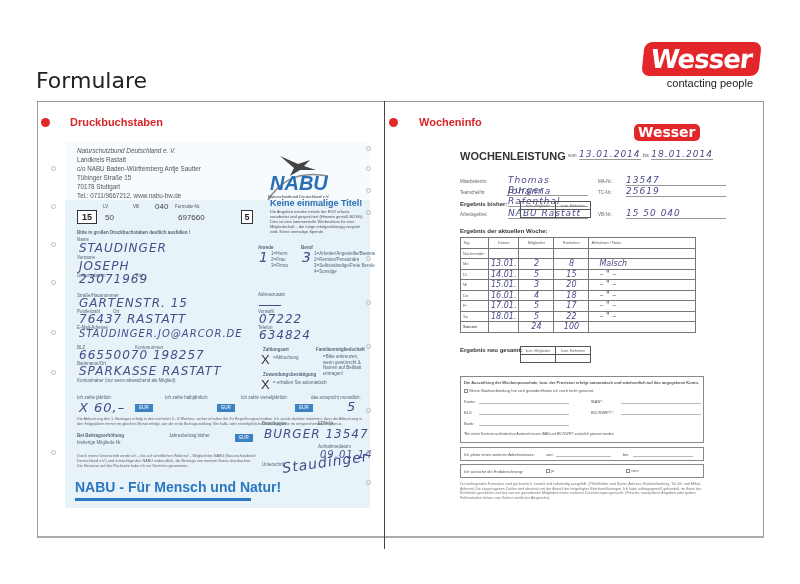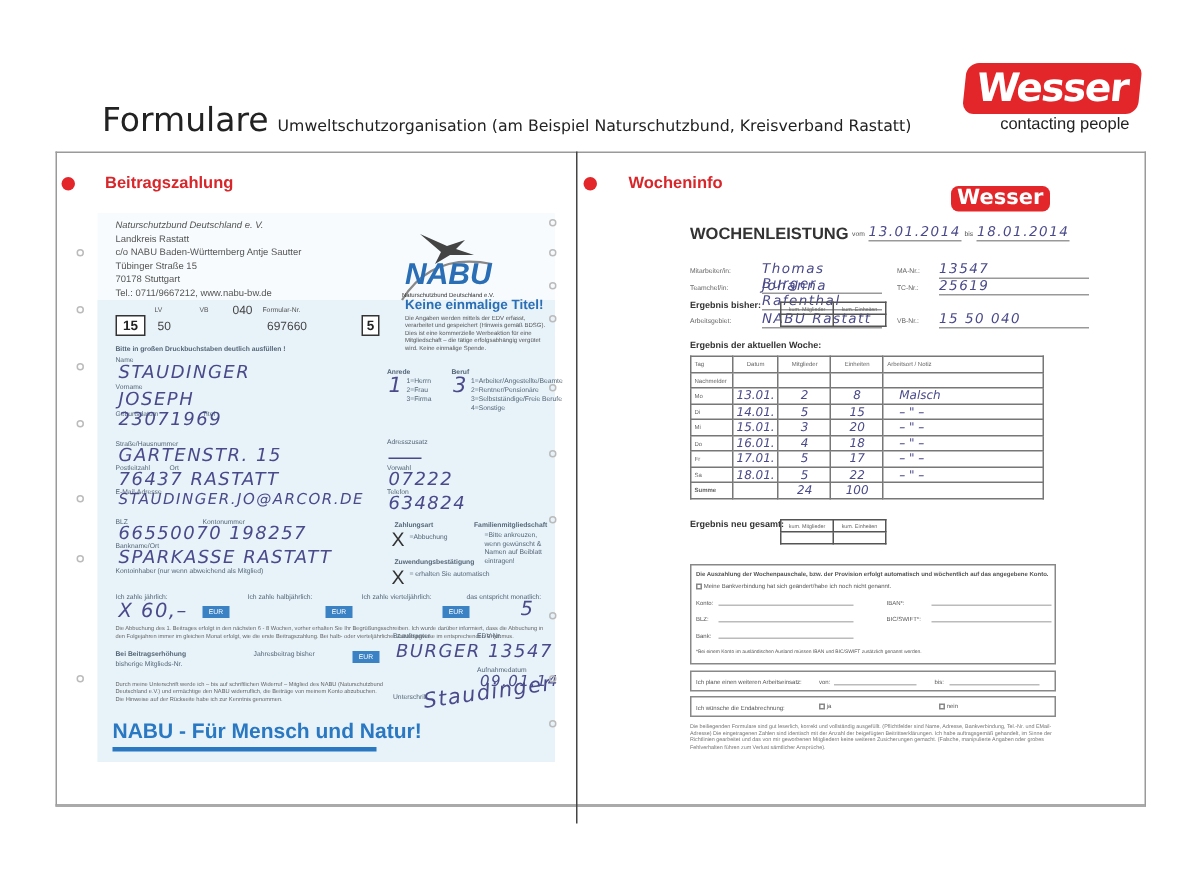--- a/index.html
+++ b/index.html
@@ -1,21 +1,21 @@
 <!DOCTYPE html>
 <html><head>
 <meta charset="utf-8">
 <style>
   * { box-sizing: border-box; margin: 0; padding: 0; }
   body { width: 800px; height: 584px; background: #ffffff; position: relative; overflow: hidden; font-family: "Liberation Sans", sans-serif; color: #222; }
   .hand { font-family: "DejaVu Sans", sans-serif; font-style: italic; color: #4a4a8a; letter-spacing: 1px; }
 
   
   .title-row { position: absolute; left: 36px; top: 68px; display: flex; align-items: baseline; gap: 6px; }
-  .title-main { font-size: 22px; color: #222; font-family: "DejaVu Sans", sans-serif; margin-left: 32px; }
+  .title-main { font-size: 22px; color: #222; font-family: "DejaVu Sans", sans-serif; }
   .title-sub { font-size: 10.5px; color: #222; font-family: "DejaVu Sans", sans-serif; }
   .logo { position: absolute; left: 643px; top: 42px; width: 110px; text-align: center; }
   .logo-word { font-family: "DejaVu Sans", sans-serif; font-weight: bold; font-size: 26px; color: #fff; background: #e3262a; border-radius: 8px; padding: 0 6px; line-height: 30px; letter-spacing: -1px; border: 2px solid #e3262a; display: inline-block; transform: skewX(-6deg); }
   .logo-tag { font-size: 11px; color: #222; margin-top: 1px; text-align: right; }
 
   
   .frame { position: absolute; left: 37px; top: 101px; width: 727px; height: 437px; border: 1px solid #9a9a9a; border-bottom: 2px solid #aaa; }
   .divider { position: absolute; left: 384px; top: 101px; width: 1px; height: 448px; background: #444; }
   .bullet { position: absolute; width: 9px; height: 9px; border-radius: 50%; background: #e3262a; }
   .sec-label { position: absolute; font-size: 11px; font-weight: bold; color: #d8262a; }
@@ -61,32 +61,31 @@
   .plan-box { position: absolute; left: 12px; width: 244px; height: 14px; border: 1px solid #888; font-size: 4px; color: #555; }
   .chk { display: inline-block; width: 4px; height: 4px; border: 1px solid #888; vertical-align: middle; }
   .decl { position: absolute; left: 12px; top: 362px; width: 244px; font-size: 3.6px; line-height: 4.6px; color: #777; }
   .sigline { position: absolute; left: 12px; top: 382px; font-size: 9px; }
 </style>
 </head>
 <body>
 
 <div class="title-row">
   <span class="title-main">Formulare</span>
-  <span class="title-sub">Umweltschutzorganisation (am Beispiel Naturschutzbund, Kreisverband Rastatt)</span>
 </div>
 <div class="logo">
   <div class="logo-word">Wesser</div>
   <div class="logo-tag">contacting people</div>
 </div>
 
 <div class="frame"></div>
 <div class="divider"></div>
 
 <div class="bullet" style="left:41px;top:118px;"></div>
-<div class="sec-label" style="left:70px;top:116px;">Beitragszahlung</div>
+<div class="sec-label" style="left:70px;top:116px;">Druckbuchstaben</div>
 <div class="bullet" style="left:389px;top:118px;"></div>
 <div class="sec-label" style="left:419px;top:116px;">Wocheninfo</div>
 
 <div class="form-left">
   <div class="blue-area"></div>
   <div class="addr">
     <div class="it">Naturschutzbund Deutschland e. V.</div>
     <div>Landkreis Rastatt</div>
     <div>c/o NABU Baden-Württemberg Antje Sautter</div>
     <div>Tübinger Straße 15</div>

